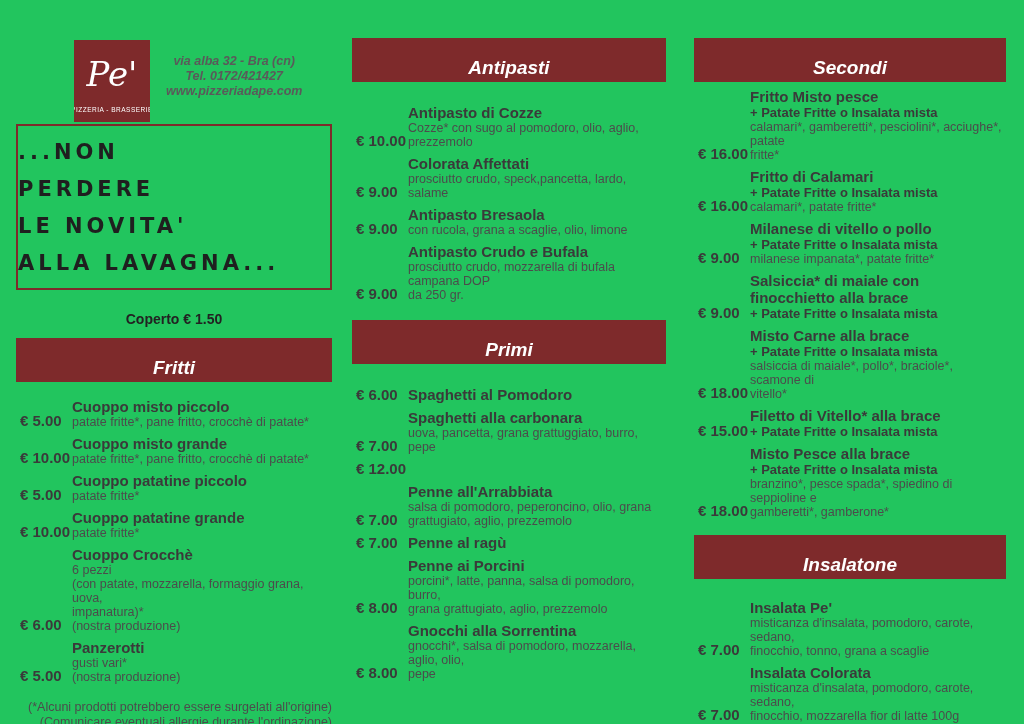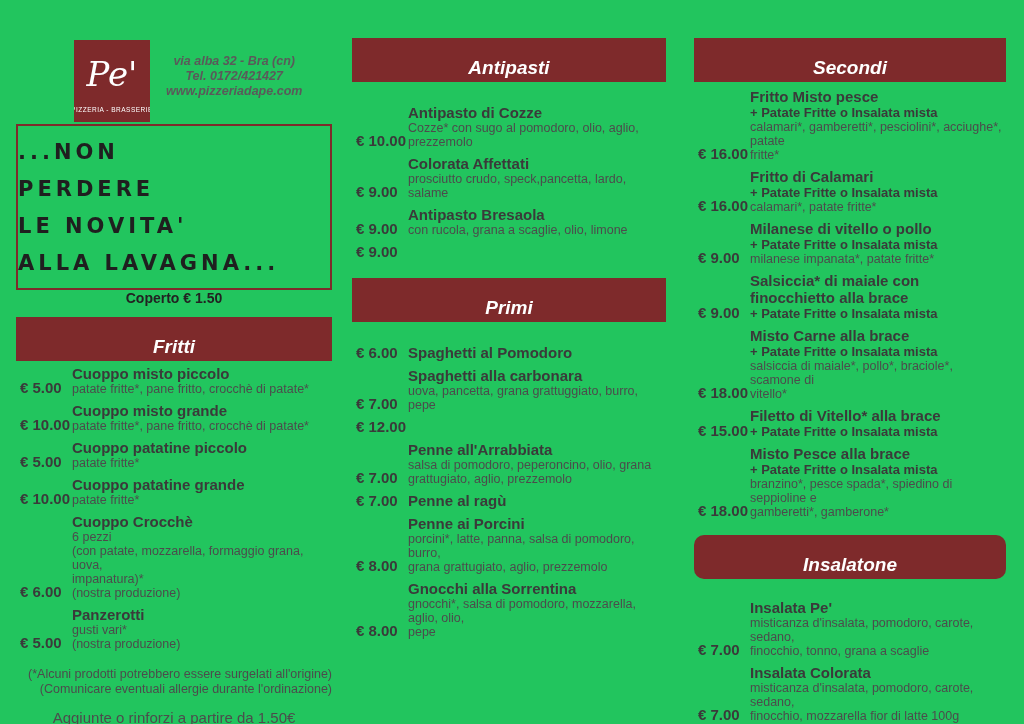--- a/index.html
+++ b/index.html
@@ -23,32 +23,32 @@
   .addr{margin-top:14px;text-align:center;font-style:italic;font-weight:bold;
         color:var(--addr-gray);font-size:12.5px;line-height:15px;}
 
   
   .notice{height:166px;border:2px solid var(--accent);
           display:flex;flex-direction:column;align-items:flex-start;justify-content:center;
           gap:13px;}
   .notice div{font-size:21px;letter-spacing:4px;font-weight:600;color:#1f1f1f;
               font-family:"DejaVu Sans",sans-serif;}
 
-  .coperto{margin-top:0;text-align:center;font-weight:bold;font-size:14px;color:#222;}
+  .coperto{margin-top:21px;text-align:center;font-weight:bold;font-size:14px;color:#222;}
 
   
   .bar{background:var(--accent);color:#fff;text-align:center;font-weight:bold;
        font-style:italic;font-size:19px;padding:19px 0 4px 0;line-height:21px;}
   .col-left .bar{margin-top:11px;}
   .bar-primi{margin-top:18px;}
-  .bar-insalatone{margin-top:16px;border-radius:10px;}
+  .bar-insalatone{margin-top:16px;}
 
   
   .items{margin-top:22px;}
-  .items-fritti{margin-top:4px;}
+  .items-fritti{margin-top:16px;}
   .items-secondi{margin-top:6px;}
   .items-insalatone{margin-top:20px;}
   .item{display:flex;margin-bottom:6px;align-items:flex-end;}
   .price{flex:0 0 56px;font-weight:bold;font-size:15px;color:var(--text-dark);
          line-height:17px;white-space:nowrap;padding-left:4px;}
   .ibody{flex:1;}
   .iname{font-weight:bold;font-size:15px;color:var(--text-dark);line-height:17px;}
   .isub{font-weight:bold;font-size:13px;color:var(--text-dark);line-height:15px;}
   .idesc{font-size:12.5px;color:var(--text-gray);line-height:14px;white-space:pre-line;}
 
@@ -179,20 +179,26 @@
     <div class="price">€ 9.00</div>
     <div class="ibody">
       <div class="iname">Antipasto Bresaola</div>
 
       <div class="idesc">con rucola, grana a scaglie, olio, limone</div>
     </div>
   </div>
 
   <div class="item">
     <div class="price">€ 9.00</div>
+    <div class="ibody">
+      <div class="iname">Antipasto Crudo e Bufala</div>
+
+      <div class="idesc">prosciutto crudo, mozzarella di bufala campana DOP
+da 250 gr.</div>
+    </div>
   </div>
 </div>
 
     <div class="bar bar-primi">Primi</div>
     <div class="items">
   <div class="item">
     <div class="price">€ 6.00</div>
     <div class="ibody">
       <div class="iname">Spaghetti al Pomodoro</div>
 

